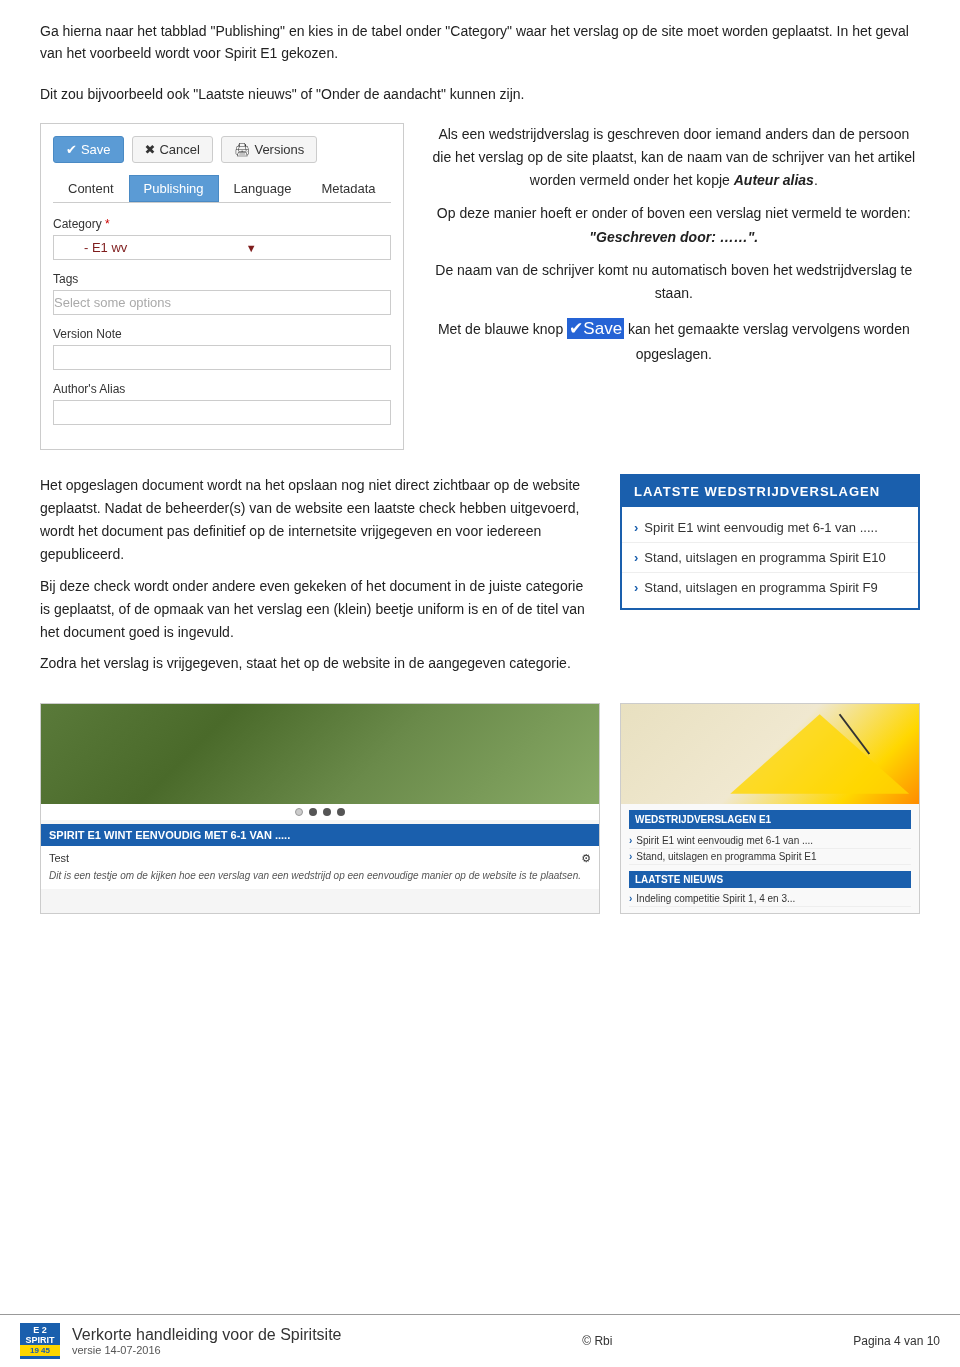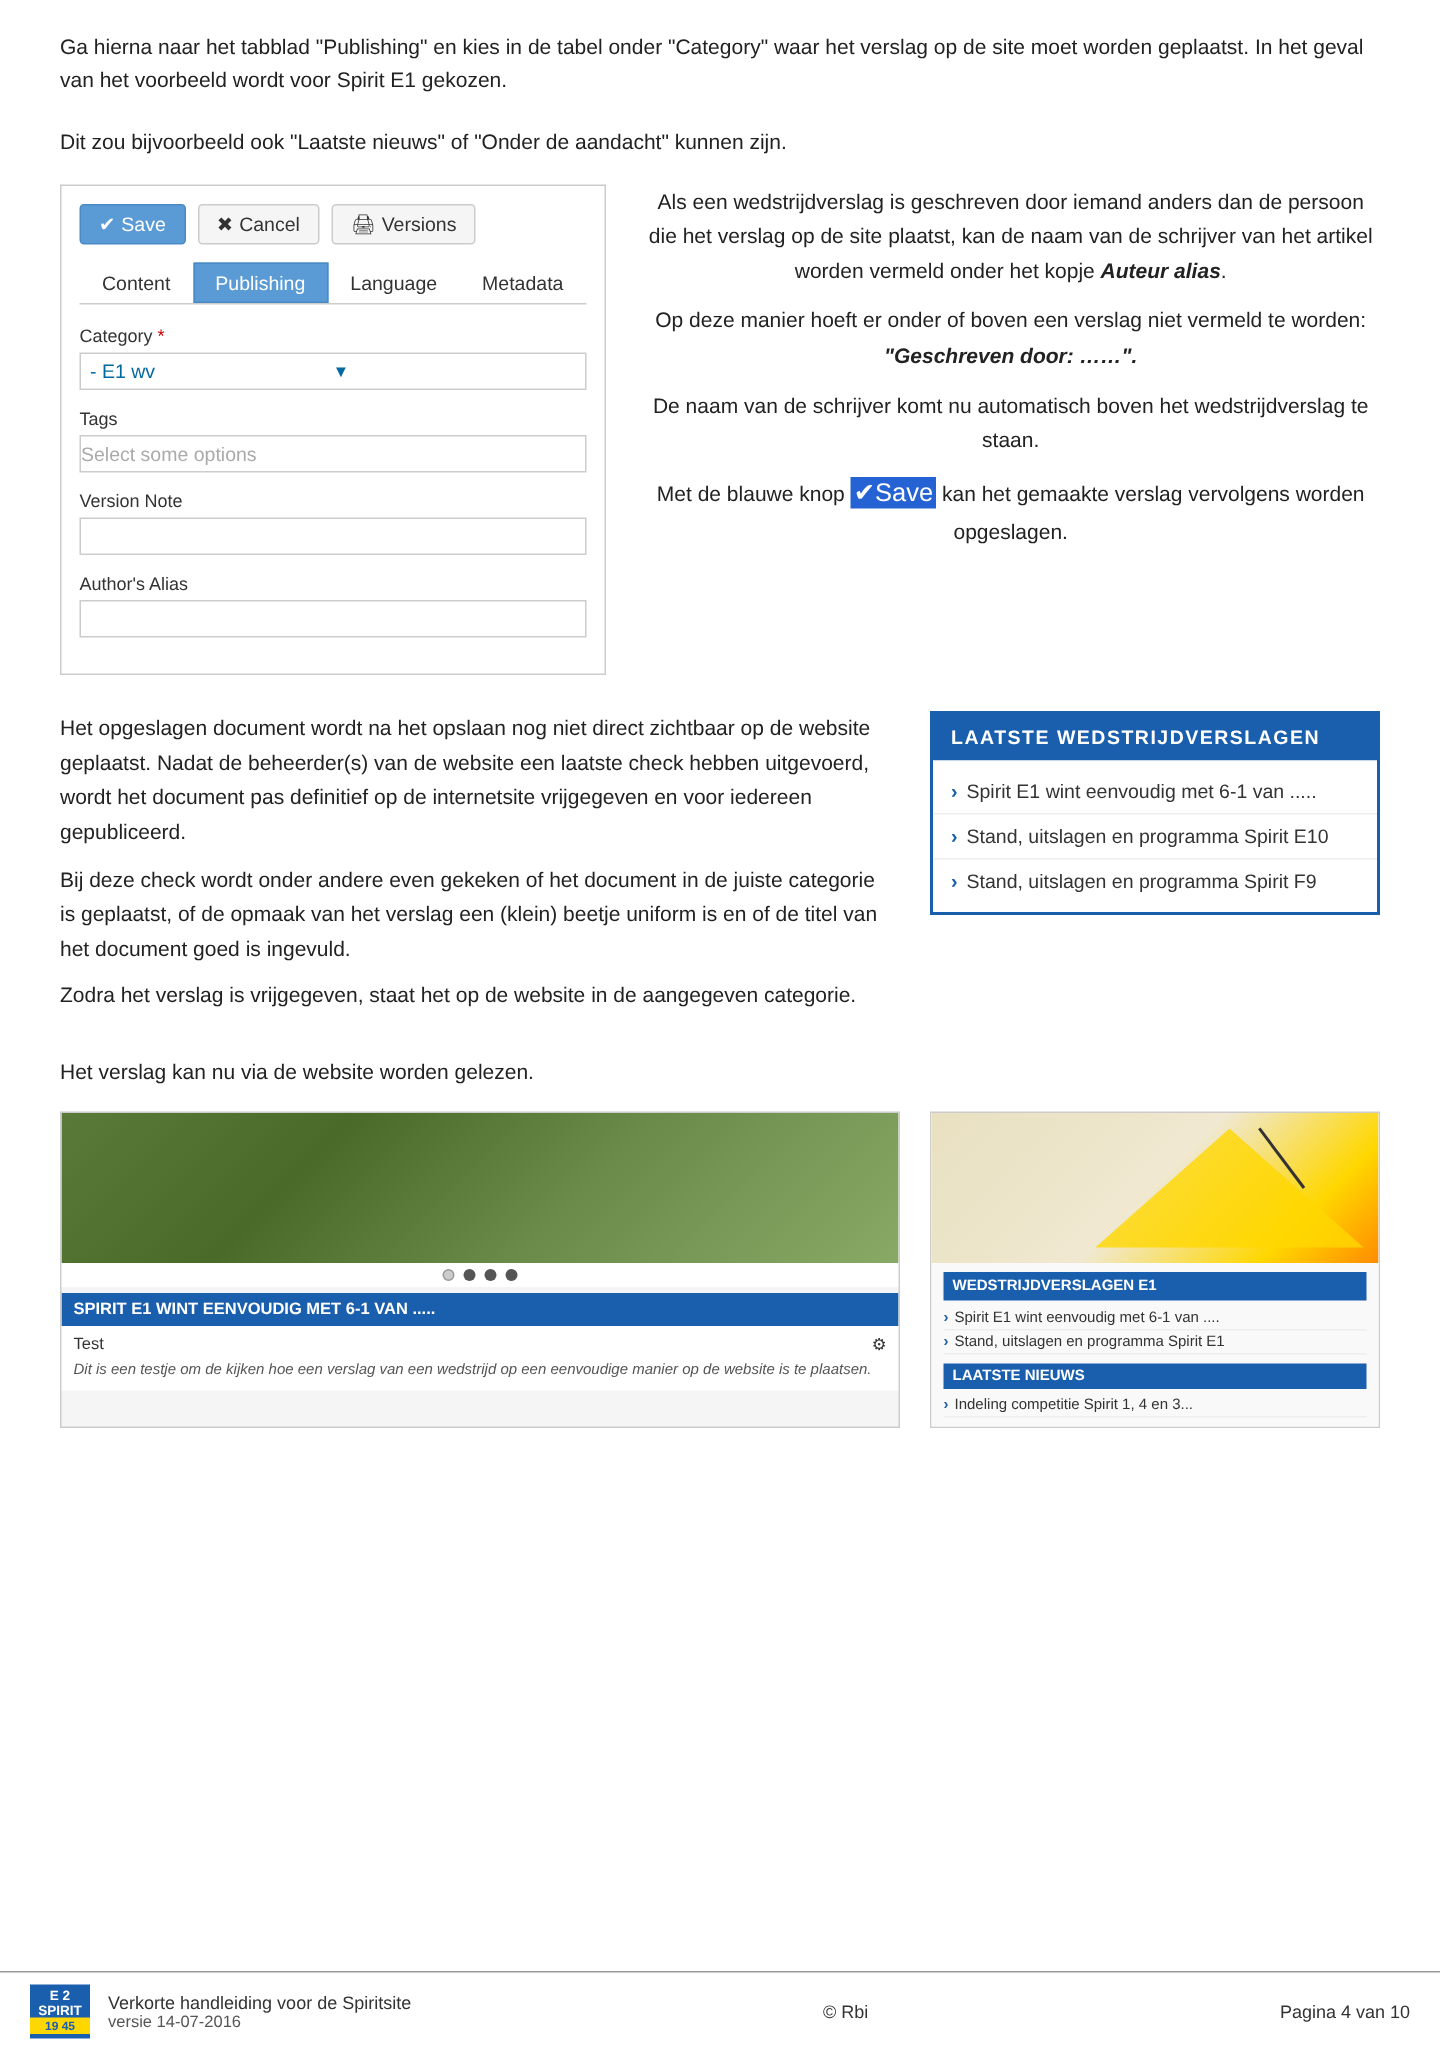--- a/index.html
+++ b/index.html
@@ -123,21 +123,22 @@
       display: flex;
       align-items: center;
       border: 1px solid #ccc;
       background: #fff;
       padding: 4px 6px;
       font-size: 13px;
     }
 
     .cms-select-wrapper span {
       flex: 1;
-      color: #0369a1;
+      color: #7f1d1d;
+      margin-left: 24px;
     }
 
     .cms-select-arrow {
       color: #888;
       font-size: 11px;
     }
 
     .cms-input {
       width: 100%;
       border: 1px solid #ccc;
@@ -411,21 +412,21 @@
     .footer-center {
       flex: 1;
       text-align: center;
     }
 
     .footer-right {
       text-align: left;
     }
 
     .footer-title {
-      font-size: 12px;
+      font-size: 16px;
     }
 
     .footer-subtitle {
       font-size: 11px;
       color: #555;
     }
 
   </style>
 </head>
 <body>
@@ -529,21 +530,20 @@
           <div class="widget-item">
             <span class="widget-chevron">›</span>
             <span>Stand, uitslagen en programma Spirit F9</span>
           </div>
         </div>
       </div>
     </div>
 
   </div>
 
-  <p class="final-text">Het verslag kan nu via de website worden gelezen.</p>
 
   <div class="screenshot-row">
 
     <div class="screenshot-left">
       <div class="ss-img-placeholder">
         
       </div>
       <div class="ss-dots">
         <div class="ss-dot empty"></div>
         <div class="ss-dot filled"></div>

